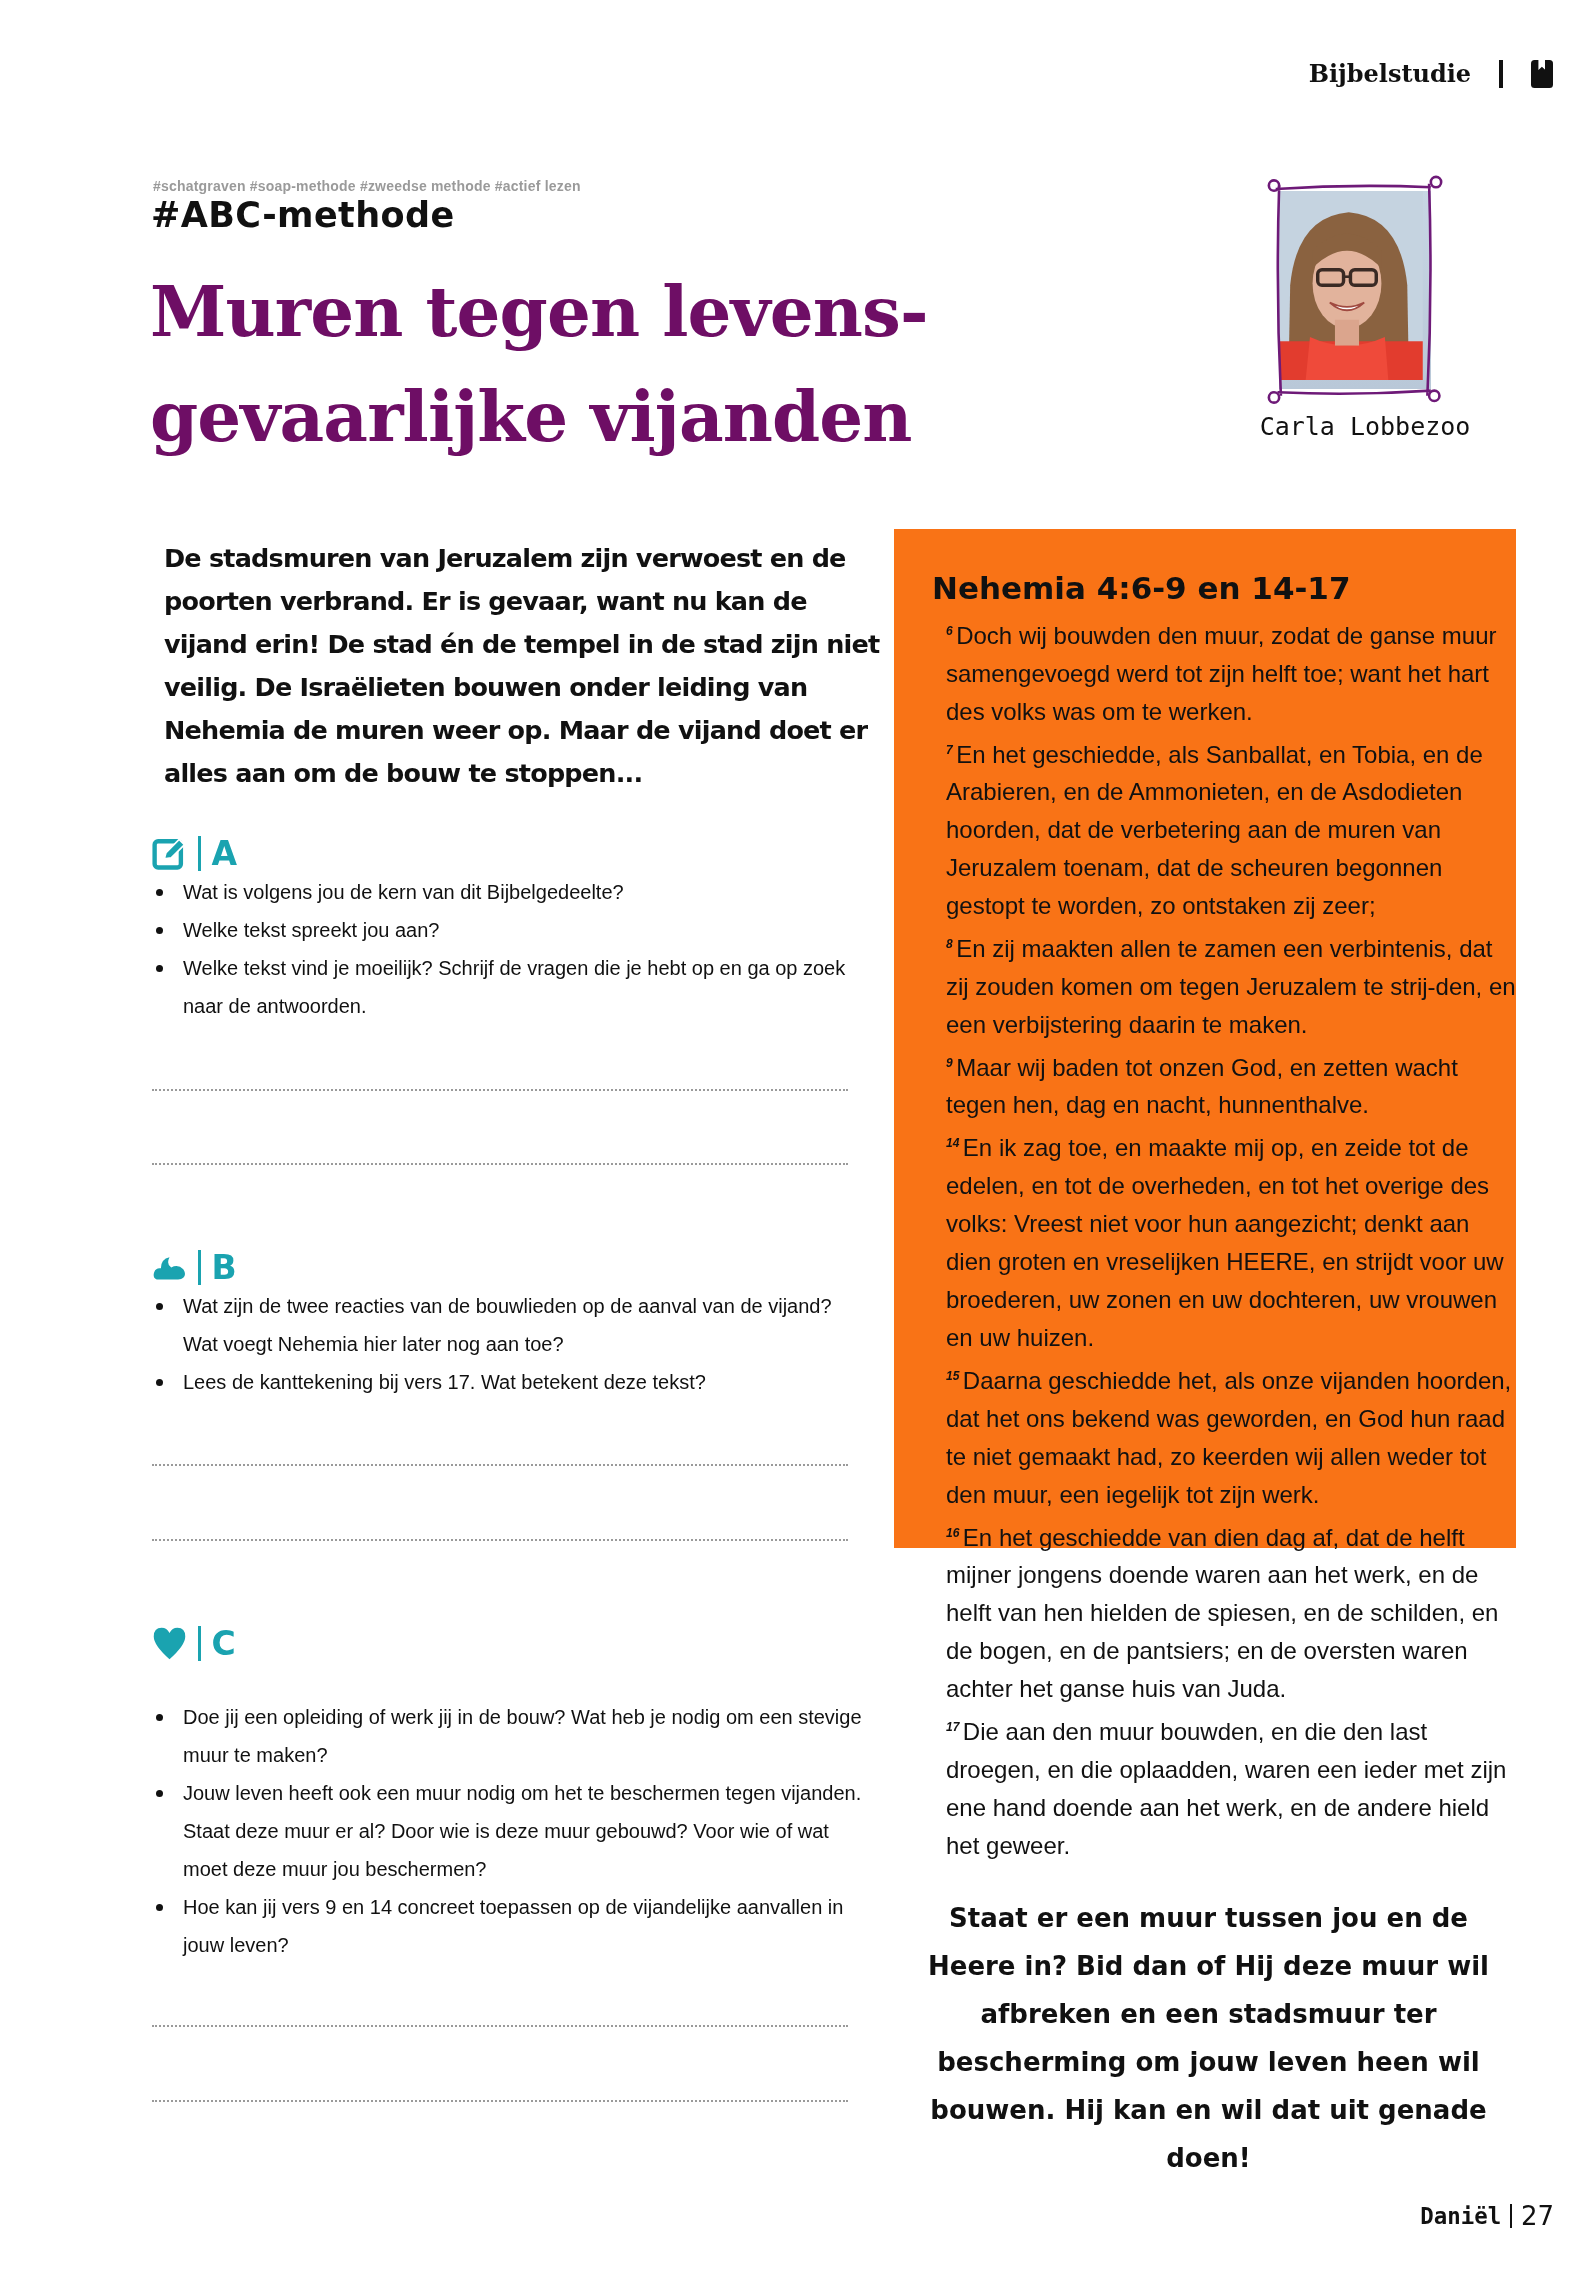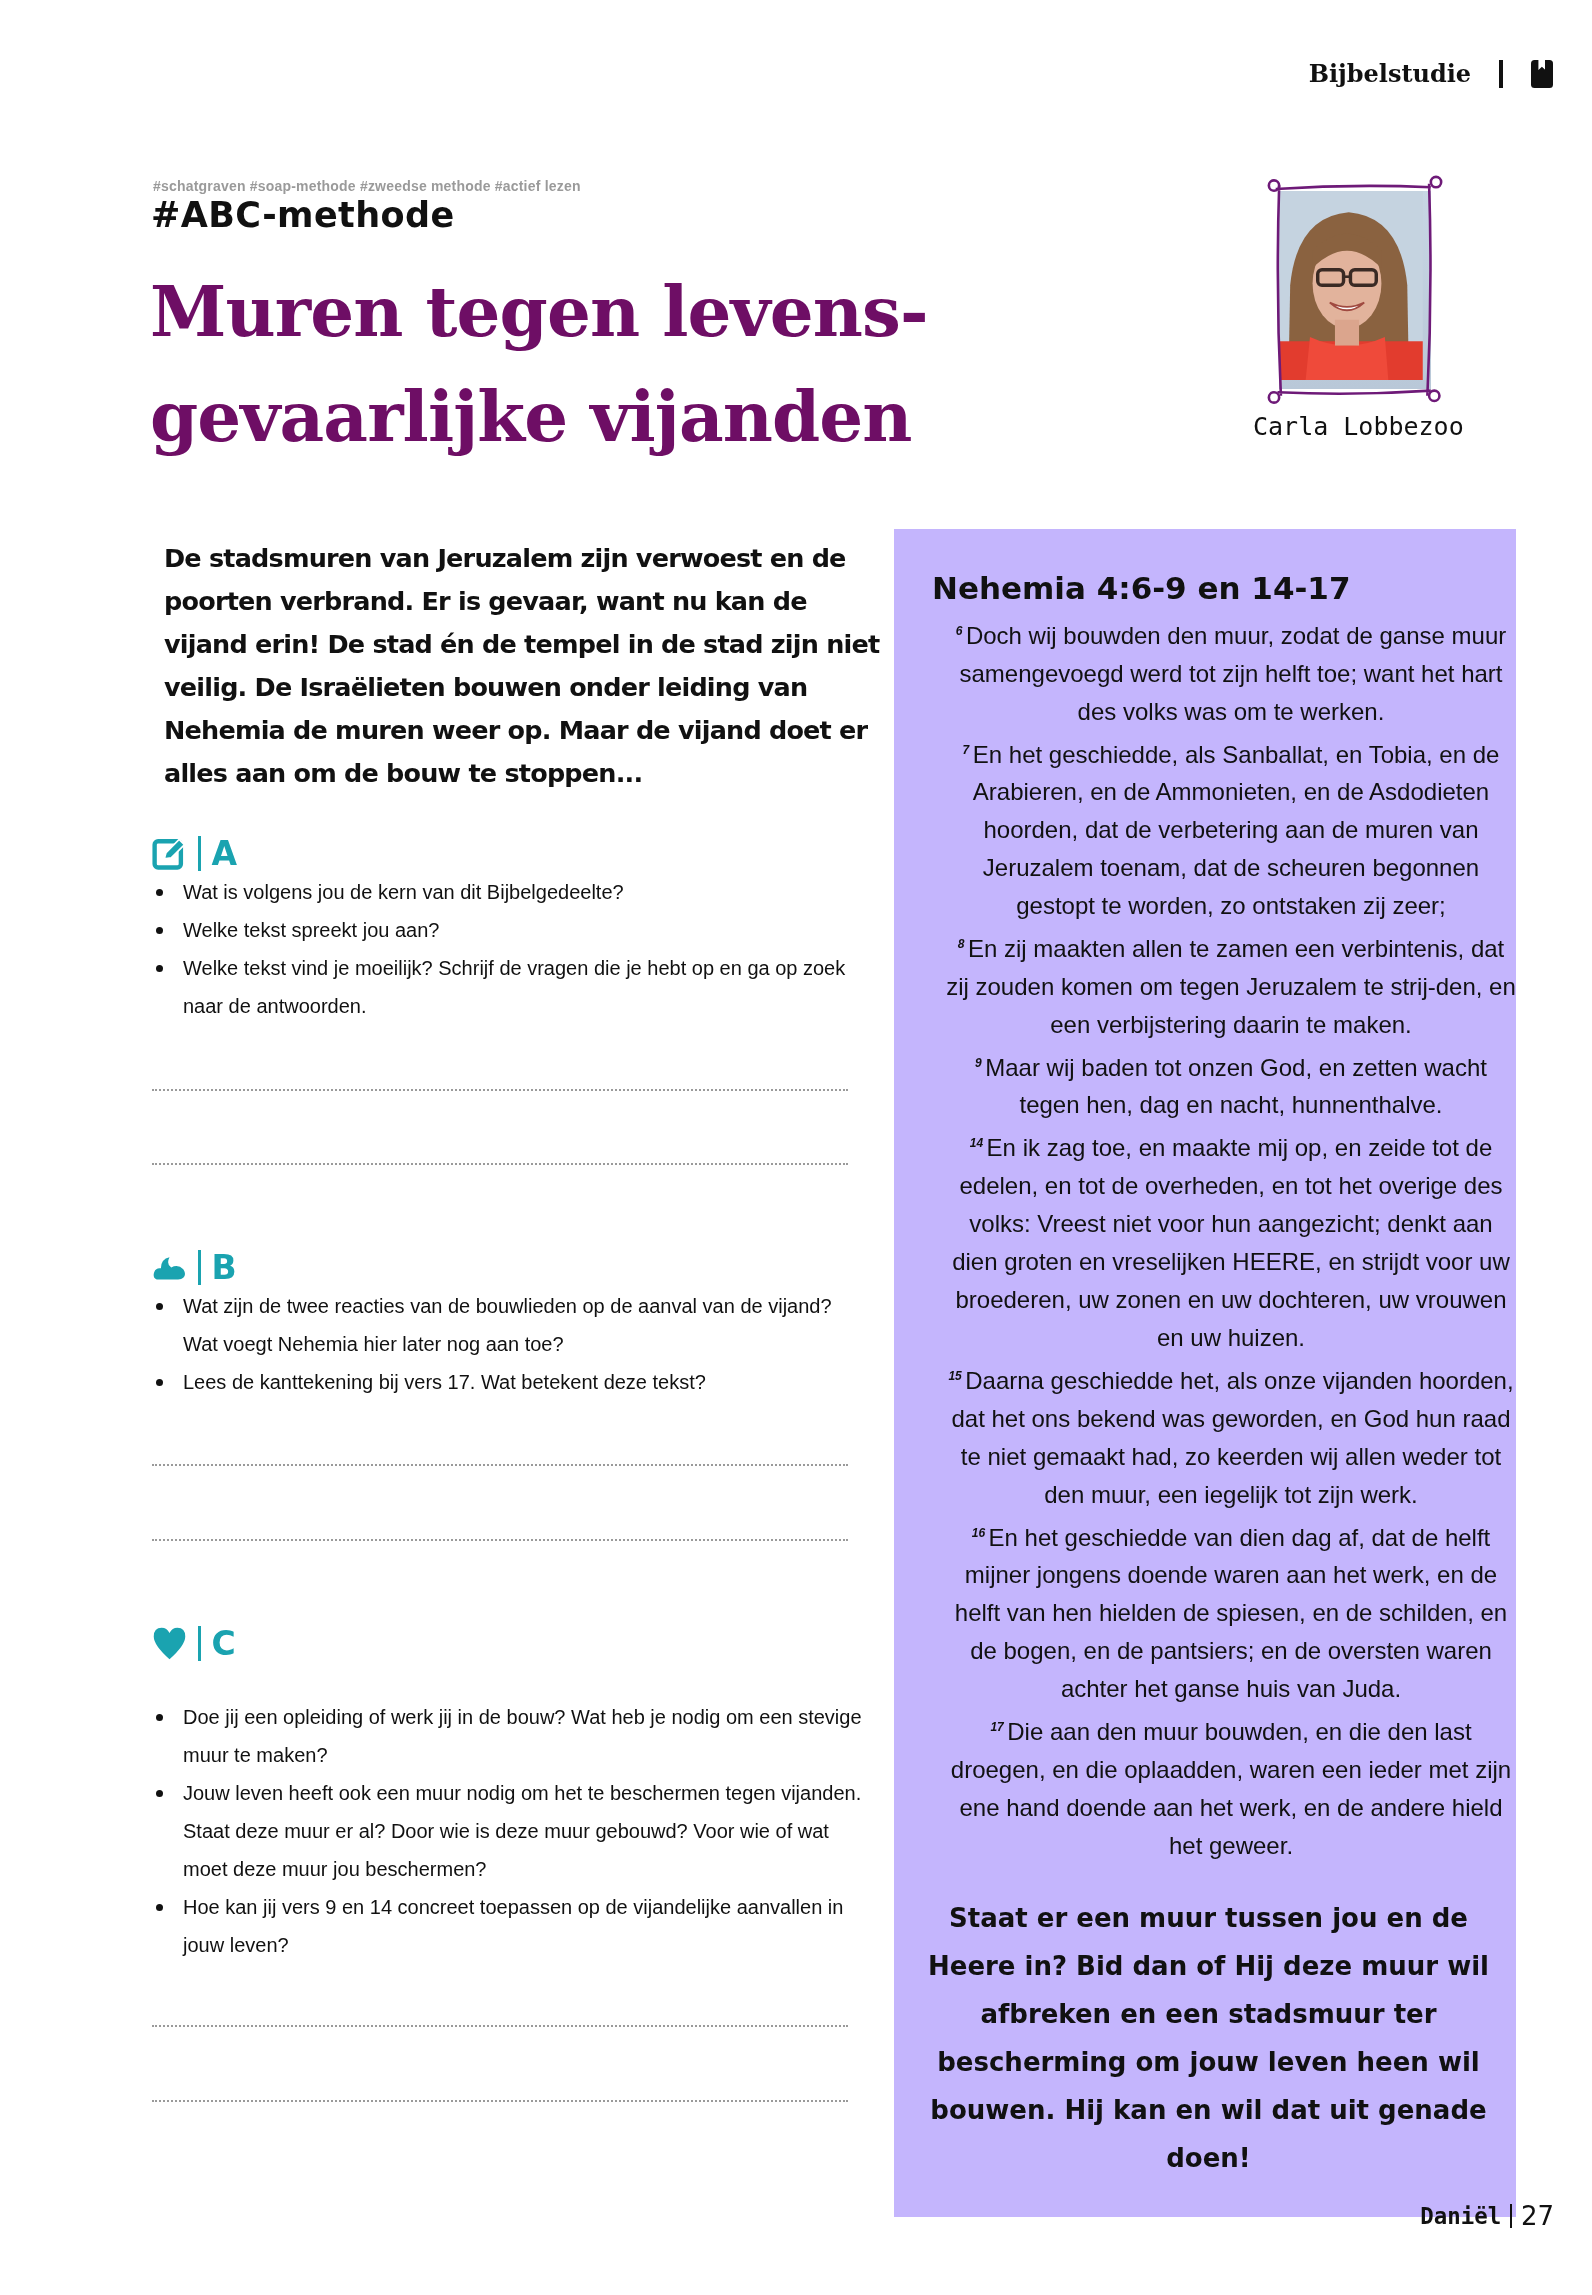--- a/index.html
+++ b/index.html
@@ -15,35 +15,35 @@
 
   .tags { left: 153px; top: 178px; font-family: "Liberation Sans", sans-serif; font-weight: bold; font-size: 14px; color: #9a9a9a; letter-spacing: 0.2px; }
   .method { left: 151px; top: 195px; font-family: "DejaVu Sans", sans-serif; font-size: 35px; font-weight: bold; color: #111; letter-spacing: 0.4px; }
 
   .title { left: 150px; top: 259px; width: 863px; font-family: "DejaVu Serif", serif; font-weight: bold; font-size: 69px; line-height: 105px; color: #6e0e65; letter-spacing: -0.9px; }
 
   
   .photo-frame { left: 1269px; top: 179px; width: 173px; height: 224px; }
   .photo-frame svg { position: absolute; left: -8.6px; top: -8.6px; }
   .photo { position: absolute; left: 10.4px; top: 12px; width: 152px; height: 198px; overflow: hidden; background: linear-gradient(#c8d6e4, #b9c8d8); }
-  .author-name { left: 1253px; top: 412px; width: 224px; font-family: "DejaVu Sans Mono", monospace; font-size: 25px; color: #111; }
+  .author-name { left: 1253px; top: 412px; width: 224px; text-align: center; font-family: "DejaVu Sans Mono", monospace; font-size: 25px; color: #111; }
 
   
   .intro { left: 152px; top: 525px; width: 716px; font-family: "DejaVu Sans", sans-serif; font-weight: bold; font-size: 25.5px; line-height: 43px; color: #111; letter-spacing: -0.8px; }
 
   
   .sec-head { display: flex; align-items: center; gap: 7px; color: #1aa3b0; font-family: "DejaVu Sans", sans-serif; font-weight: bold; font-size: 33px; }
   .sec-head .bar { width: 3.5px; height: 35px; background: #1aa3b0; margin: 0 3.5px; }
   .qlist { list-style: none; margin: 0; padding: 0; font-family: "Liberation Sans", sans-serif; font-size: 20px; line-height: 38px; color: #111; }
   .qlist li { position: relative; padding-left: 31px; }
   .qlist li::before { content: ""; position: absolute; left: 3.5px; top: 15.5px; width: 7.8px; height: 7.8px; border-radius: 50%; background: #111; }
   .dotline { height: 0; border-top: 2.6px dotted #9a9a9a; width: 696px; }
 
   
-  .scripture { left: 894px; top: 529px; width: 622px; height: 1688px; background: #c4b5fd; text-align: center; }
+  .scripture { left: 894px; top: 529px; width: 622px; height: 1019px; background: #f97316; }
   .scripture .ref { position: absolute; left: 38px; top: 41px; font-family: "DejaVu Sans", sans-serif; font-weight: bold; font-size: 31px; color: #111; }
   .scripture .body { position: absolute; left: 52px; top: 83px; width: 570px; font-family: "Liberation Sans", sans-serif; font-size: 24px; line-height: 38px; color: #111; }
   .scripture .verse sup { font-size: 12px; font-weight: bold; font-style: italic; vertical-align: 8.6px; margin-right: 3.5px; }
 
   .prayer { left: 915px; top: 1894px; width: 587px; text-align: center; font-family: "DejaVu Sans", sans-serif; font-weight: bold; font-size: 26px; line-height: 48px; color: #111; }
 
   .footer { right: 38px; top: 2201px; display: flex; align-items: center; gap: 8.6px; justify-content: space-between; }
   .footer .mag { font-family: "DejaVu Sans Mono", monospace; font-weight: bold; font-size: 22.4px; }
   .footer .sep { width: 2.6px; height: 24px; background: #111; }
   .footer .page { font-family: "DejaVu Sans", sans-serif; font-size: 26px; }

